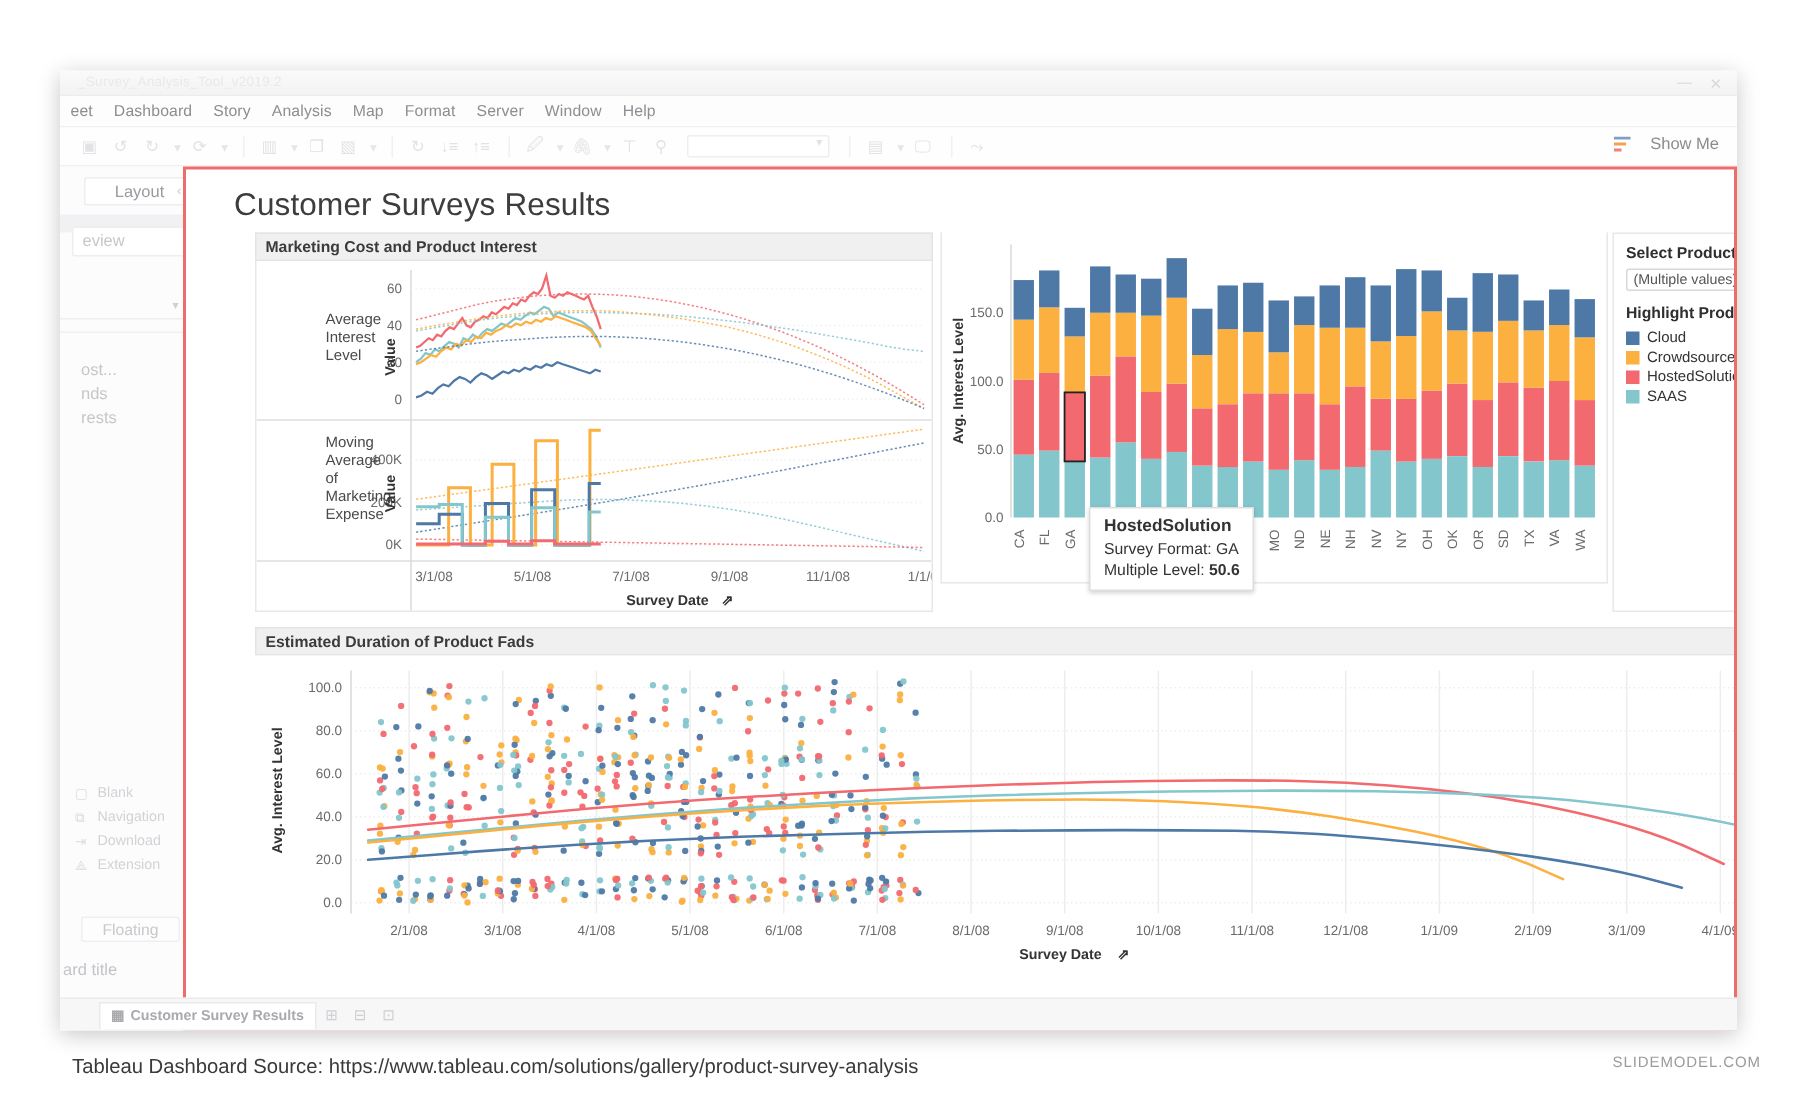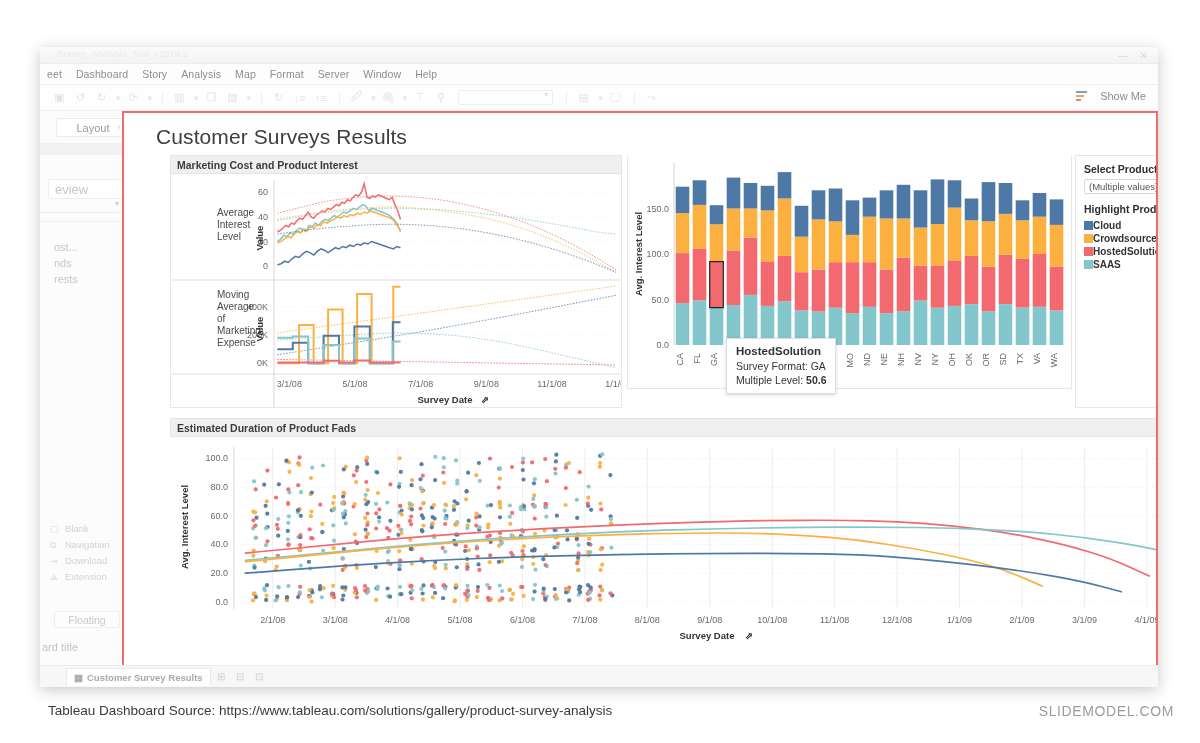--- a/index.html
+++ b/index.html
@@ -77,23 +77,23 @@
   }
   .lp-tab {
     position:absolute; left:16px; top:7px; width:74px; height:19px;
     border:1px solid #ededef; border-radius:2px; background:#fff;
     display:flex; align-items:center; justify-content:center;
     font-size:11px; color:#9a9aa0;
   }
   .lp-chev { position:absolute; left:78px; top:11px; font-size:9px; color:#c9c9ce; }
   .lp-grayband { position:absolute; left:0; top:32px; width:100%; height:12px; background:#f1f1f3; }
   .lp-preview {
-    position:absolute; left:8px; top:68px; width:76px; height:20px;
+    position:absolute; left:8px; top:40px; width:76px; height:20px;
     border:1px solid #eeeef0; background:#fff; border-radius:2px;
-    display:flex; align-items:center; padding-left:6px; font-size:13px; color:#c7c7cc;
+    display:flex; align-items:center; padding-left:6px; font-size:11px; color:#c7c7cc;
   }
   .lp-sel {
     position:absolute; left:0px; top:86px; width:84px; height:16px;
     border-bottom:1px solid #eeeef0;
   }
   .lp-sel:after { content:"▾"; position:absolute; right:5px; top:2px; font-size:8px; color:#cecece; }
   .lp-rule { position:absolute; left:0; top:110px; width:84px; height:1px; background:#f0f0f2; }
   .lp-list { position:absolute; left:6px; top:128px; font-size:11px; color:#c6c6cb; line-height:16px;margin-left:8px; }
   .lp-objs { position:absolute; left:10px; top:410px; font-size:9.5px; color:#d2d2d7; line-height:16px; }
   .lp-objs .row { display:flex; align-items:center; gap:6px; }
@@ -144,21 +144,21 @@
   #legendcol {
     position:absolute; background:#fff; border:1px solid #e8e8e8;
     font-size:10px; color:#333; padding:7px 8px;
   }
   #legendcol .lg-h { font-weight:bold; font-size:10.5px; margin-bottom:4px; color:#2f2f2f; }
   #legendcol .lg-sel {
     height:15px; border:1px solid #d8d8d8; border-radius:2px; background:#fff;
     display:flex; align-items:center; padding-left:4px; font-size:9.5px; color:#555;
     position:relative; margin-bottom:9px;
   }
-  #legendcol .lg-item { display:flex; align-items:center; height:13px;font-weight:bold; }
+  #legendcol .lg-item { display:flex; align-items:center; gap:5px; height:13px; }
   #legendcol .sw { width:9px; height:9px; display:inline-block; }
 
   
   .sheetbar {
     position:absolute; left:0; bottom:0; width:100%; height:22px;
     background:#f7f7f7; border-top:1px solid #ececec; display:flex; align-items:center;
     padding-left:26px; gap:2px;
   }
   .sheet-tab {
     height:18px; background:#fff; border:1px solid #eaeaea; border-bottom:none;
@@ -168,21 +168,21 @@
   .sheet-ico {
     width:17px; height:17px; display:flex; align-items:center; justify-content:center;
     font-size:10px; color:#cfcfd4;
   }
 
   
   .footer-src {
     position:absolute; left:48px; top:703px; font-size:13.5px; color:#3a3a3a;
   }
   .footer-brand {
-    position:absolute; right:26px; top:703px; font-size:14px; color:#9b9b9b; letter-spacing:.6px;
+    position:absolute; right:26px; top:703px; font-size:10px; color:#9b9b9b; letter-spacing:.6px;
   }
 </style>
 </head>
 <body>
 
 <div id="slide">
 
   <div id="tableau-window">
 
     <div class="titlebar">

